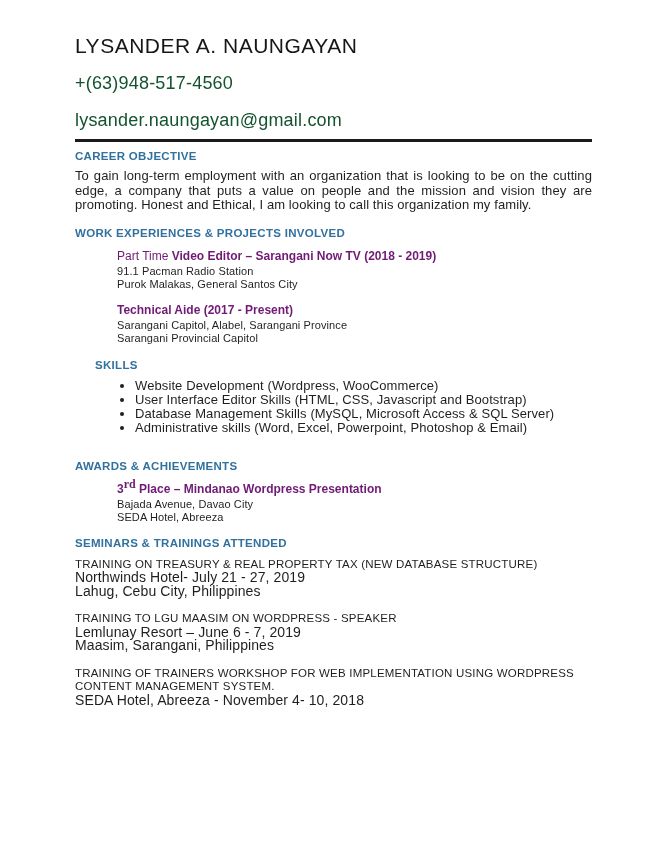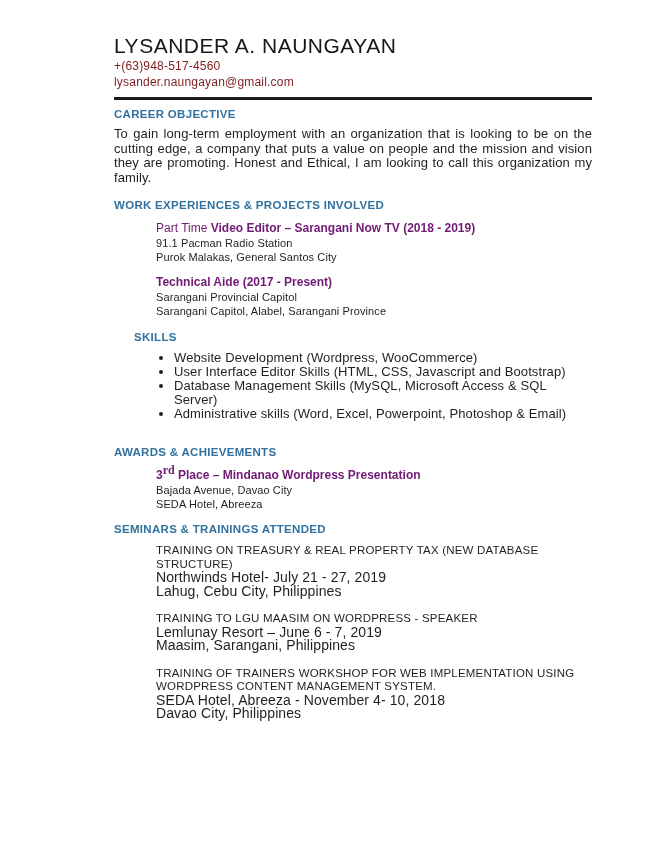--- a/index.html
+++ b/index.html
@@ -5,38 +5,37 @@
   * { margin: 0; padding: 0; box-sizing: border-box; }
   html, body { background: #ffffff; }
   .page {
     position: relative;
     width: 650px;
     height: 841px;
     background: #ffffff;
     font-family: "Liberation Sans", sans-serif;
     color: #1f1f1f;
     overflow: hidden;
-    padding-left: 39px;
   }
   .content {
     padding: 34px 58px 0 75px;
   }
   
   .name {
     font-size: 21px;
     font-weight: 400;
     letter-spacing: 0.5px;
     color: #161616;
     line-height: 1.1;
   }
   .contact-line {
-    font-size: 12px;
-    margin-top: 2px;
+    font-size: 18px;
+    margin-top: 16px;
     letter-spacing: 0.2px;
-    color: #7f1d1d;
+    color: #14532d;
   }
   .header-rule {
     margin-top: 8px;
     border: 0;
     border-bottom: 3px solid #1b1b1b;
     height: 0;
   }
   
   .section-heading {
     font-size: 11.5px;
@@ -81,21 +80,20 @@
     padding-left: 20px;
     list-style: disc;
   }
   .skills-list li {
     font-size: 13px;
     line-height: 14px;
     letter-spacing: 0.1px;
   }
 
   .seminar-entry {
-    margin-left: 42px;
     margin-top: 9px;
   }
   .seminar-entry + .seminar-entry { margin-top: 14px; }
   .seminar-title {
     font-size: 11.5px;
     line-height: 13.5px;
     letter-spacing: 0.2px;
   }
   .seminar-line {
     font-size: 14px;
@@ -126,22 +124,22 @@
       <div class="section-heading">WORK EXPERIENCES &amp; PROJECTS INVOLVED</div>
 
       <div class="entry">
         <div class="entry-title"><span>Part Time </span><span class="bold">Video Editor – Sarangani Now TV (2018 - 2019)</span></div>
         <div class="entry-line">91.1 Pacman Radio Station</div>
         <div class="entry-line">Purok Malakas, General Santos City</div>
       </div>
 
       <div class="entry">
         <div class="entry-title"><span></span><span class="bold">Technical Aide (2017 - Present)</span></div>
+        <div class="entry-line">Sarangani Capitol, Alabel, Sarangani Province</div>
         <div class="entry-line">Sarangani Provincial Capitol</div>
-        <div class="entry-line">Sarangani Capitol, Alabel, Sarangani Province</div>
       </div>
     </div>
 
     <div class="sec-skills">
       <div class="section-heading">SKILLS</div>
       <ul class="skills-list">
         <li>Website Development (Wordpress, WooCommerce)</li>
         <li>User Interface Editor Skills (HTML, CSS, Javascript and Bootstrap)</li>
         <li>Database Management Skills (MySQL, Microsoft Access &amp; SQL Server)</li>
         <li>Administrative skills (Word, Excel, Powerpoint, Photoshop &amp; Email)</li>
@@ -168,18 +166,17 @@
 
       <div class="seminar-entry">
         <div class="seminar-title">TRAINING TO LGU MAASIM ON WORDPRESS - SPEAKER</div>
         <div class="seminar-line">Lemlunay Resort – June 6 - 7, 2019</div>
         <div class="seminar-line">Maasim, Sarangani, Philippines</div>
       </div>
 
       <div class="seminar-entry">
         <div class="seminar-title">TRAINING OF TRAINERS WORKSHOP FOR WEB IMPLEMENTATION USING WORDPRESS CONTENT MANAGEMENT SYSTEM.</div>
         <div class="seminar-line">SEDA Hotel, Abreeza - November 4- 10, 2018</div>
-        <div class="seminar-line">Davao City, Philippines</div>
       </div>
     </div>
 
   </div>
 </div>
 
 </body></html>

